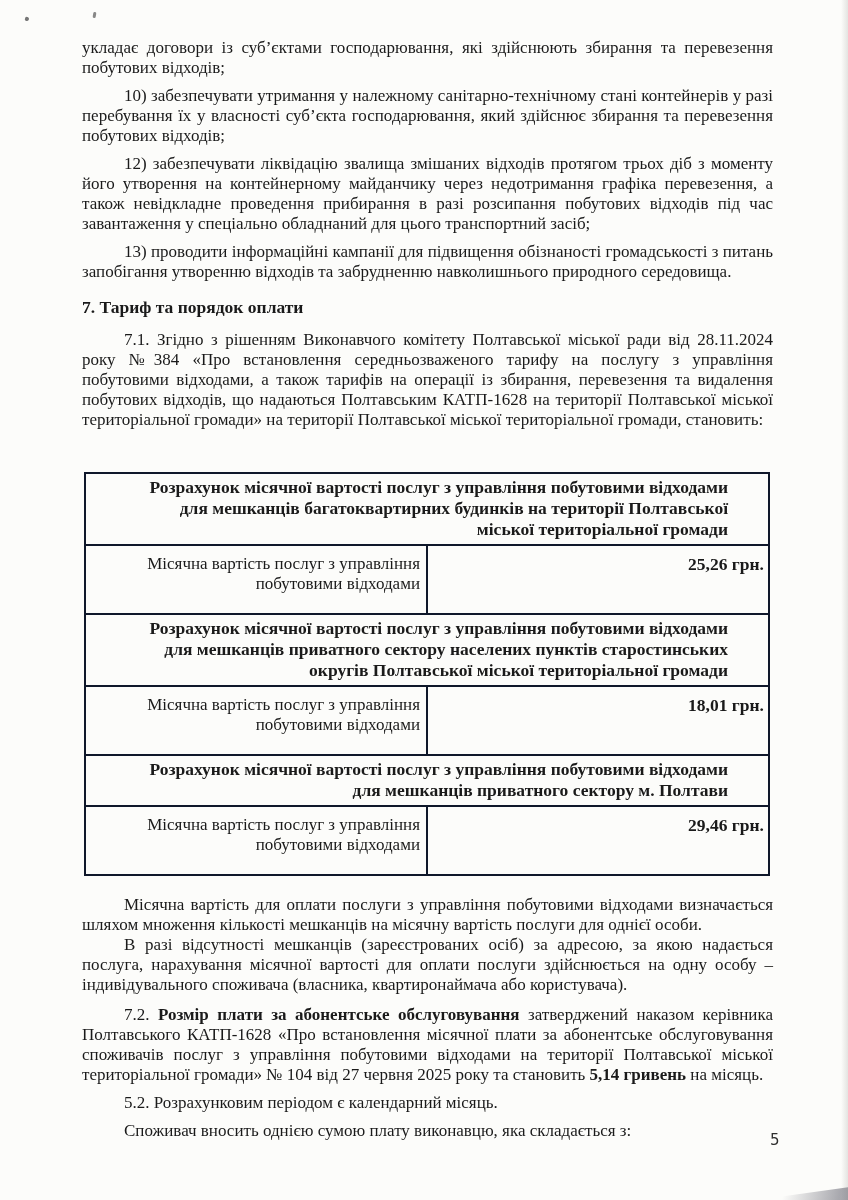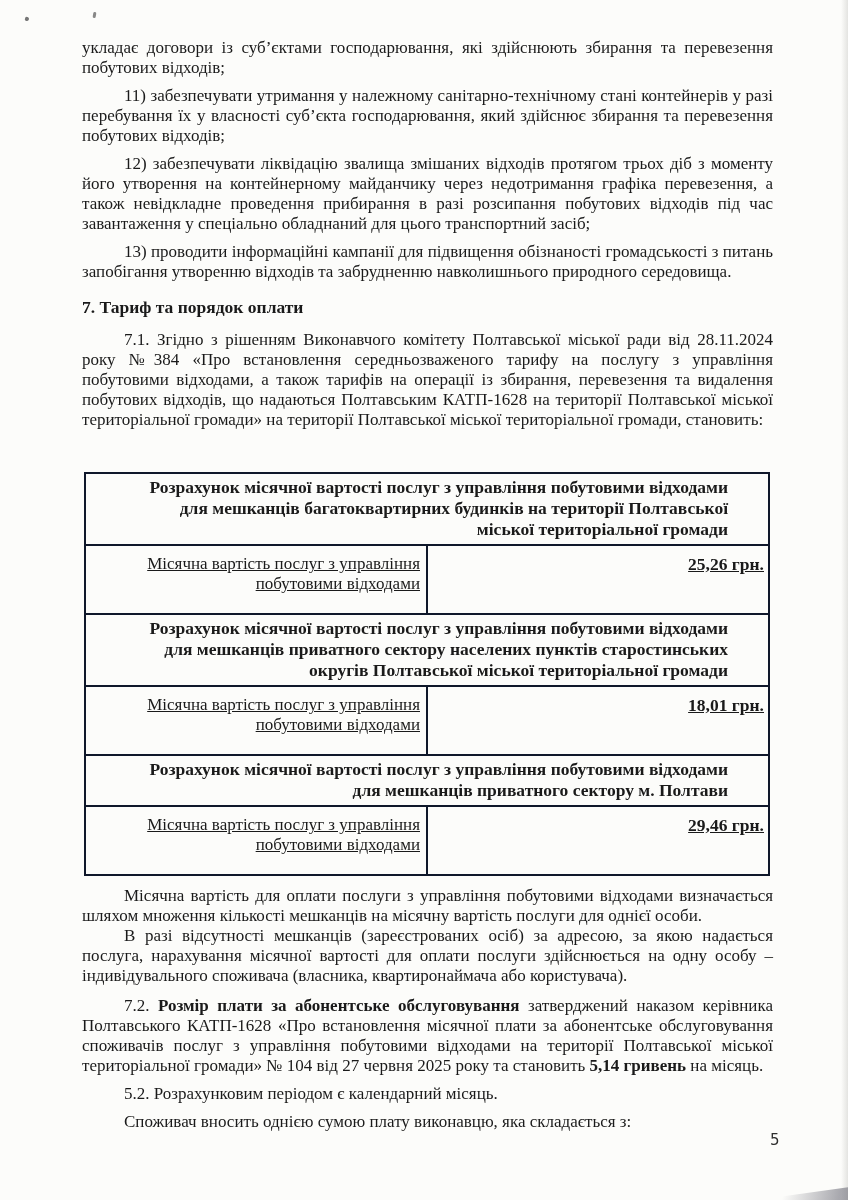--- a/index.html
+++ b/index.html
@@ -43,35 +43,35 @@
     vertical-align:top;
     text-align:right;
   }
   td.sec-header{
     font-weight:bold;
     text-align:center;
     font-size:17.5px;
     line-height:21px;
     padding:3px 40px 4px 40px;
   }
-  tr.vrow{height:69px;text-decoration:underline;}
+  tr.vrow{height:69px;}
   td.row-label{
     width:493px;
     font-size:17px;
     line-height:20px;
     padding:8px 6px 0 10px;
   }
   td.row-value{
     width:191px;
     font-weight:bold;
     font-size:17.5px;
     line-height:20px;
     padding:8px 4px 0 13px;
   }
-  .after-table{margin-top:10px;}
+  .after-table{margin-top:19px;}
   .p72{margin-top:10px;}
   .p73{margin-top:8px;}
   .closing{margin-top:8px;}
   .page-number{
     position:absolute;
     left:770px;top:1131px;
     font-family:"DejaVu Sans", sans-serif;
     font-size:15px;
     color:#2e2e2e;
   }
@@ -93,21 +93,21 @@
 <body>
 
 <div class="page">
 
   <span class="speck speck1"></span>
   <span class="speck speck2"></span>
 
   <div class="content">
 
     <p class="noindent">укладає договори із суб’єктами господарювання, які здійснюють збирання та перевезення побутових відходів;</p>
-    <p>11) забезпечувати утримання у належному санітарно-технічному стані контейнерів у разі перебування їх у власності суб’єкта господарювання, який здійснює збирання та перевезення побутових відходів;</p>
+    <p>10) забезпечувати утримання у належному санітарно-технічному стані контейнерів у разі перебування їх у власності суб’єкта господарювання, який здійснює збирання та перевезення побутових відходів;</p>
     <p>12) забезпечувати ліквідацію звалища змішаних відходів протягом трьох діб з моменту його утворення на контейнерному майданчику через недотримання графіка перевезення, а також невідкладне проведення прибирання в разі розсипання побутових відходів під час завантаження у спеціально обладнаний для цього транспортний засіб;</p>
     <p>13) проводити інформаційні кампанії для підвищення обізнаності громадськості з питань запобігання утворенню відходів та забрудненню навколишнього природного середовища.</p>
 
     <h2 class="section-heading">7. Тариф та порядок оплати</h2>
 
     <p>7.1. Згідно з рішенням Виконавчого комітету Полтавської міської ради від 28.11.2024 року №384 «Про встановлення середньозваженого тарифу на послугу з управління побутовими відходами, а також тарифів на операції із збирання, перевезення та видалення побутових відходів, що надаються Полтавським КАТП-1628 на території Полтавської міської територіальної громади» на території Полтавської міської територіальної громади, становить:</p>
 
     <table class="tariff">
       <tbody>
         <tr>

